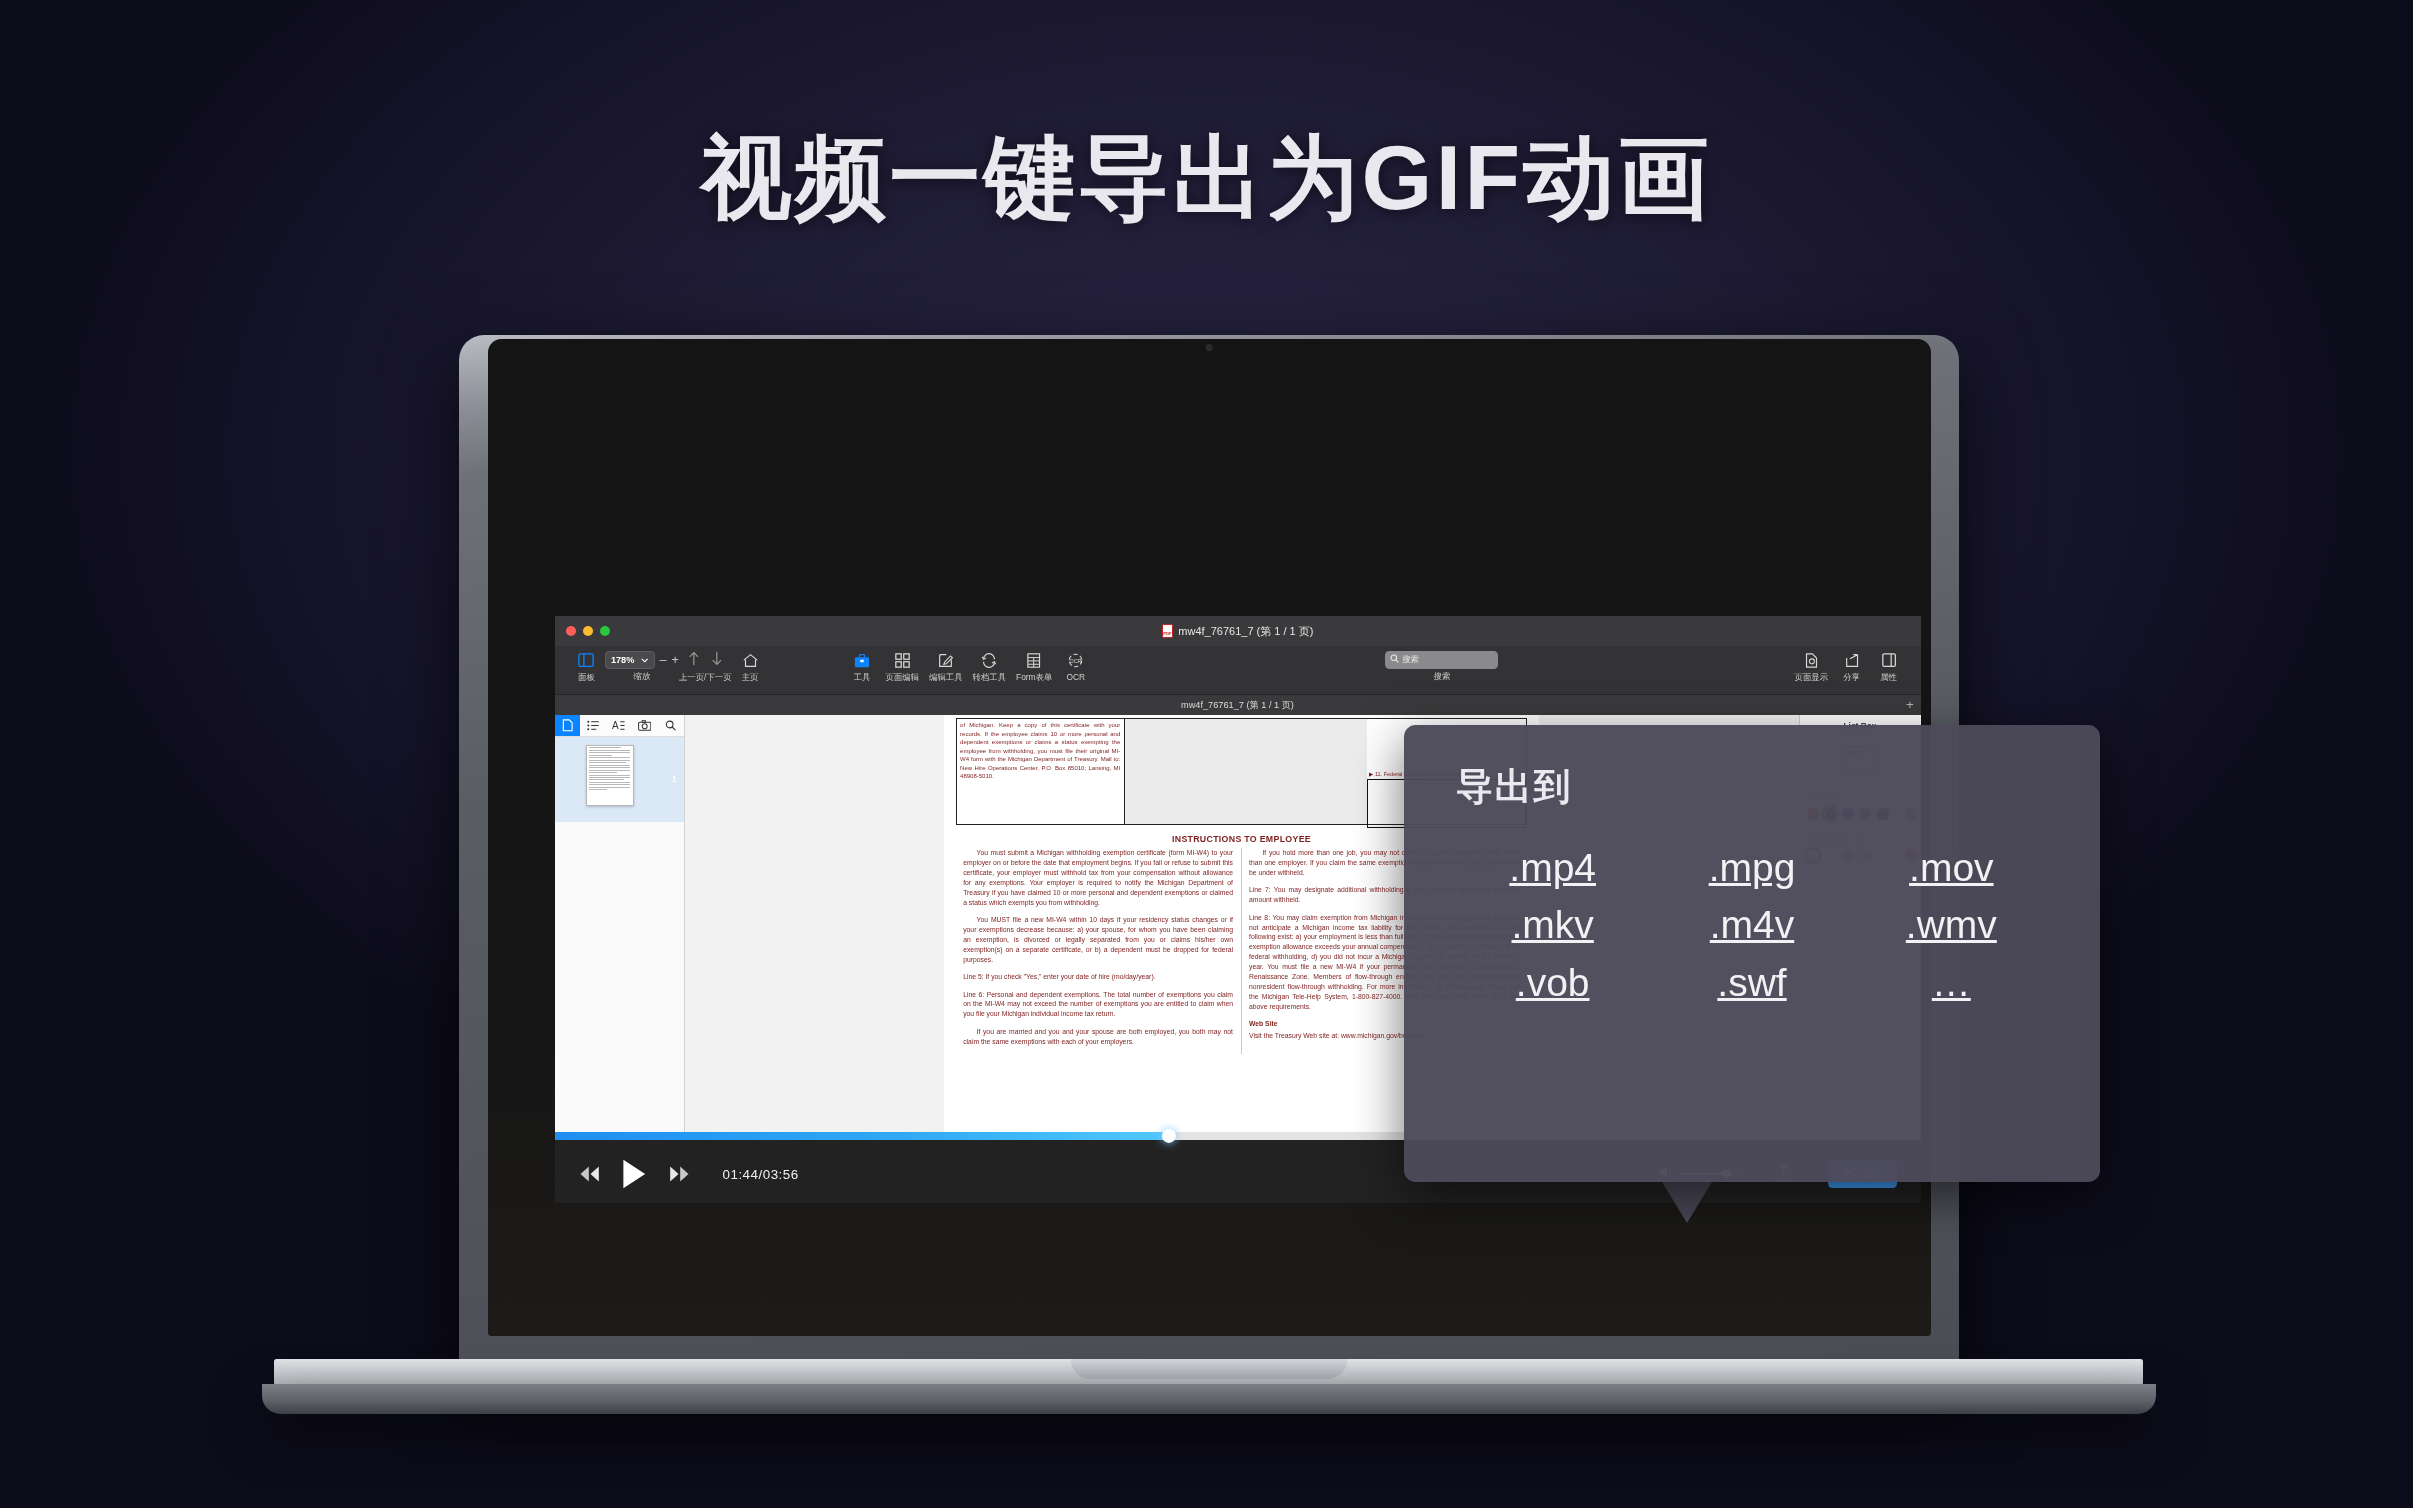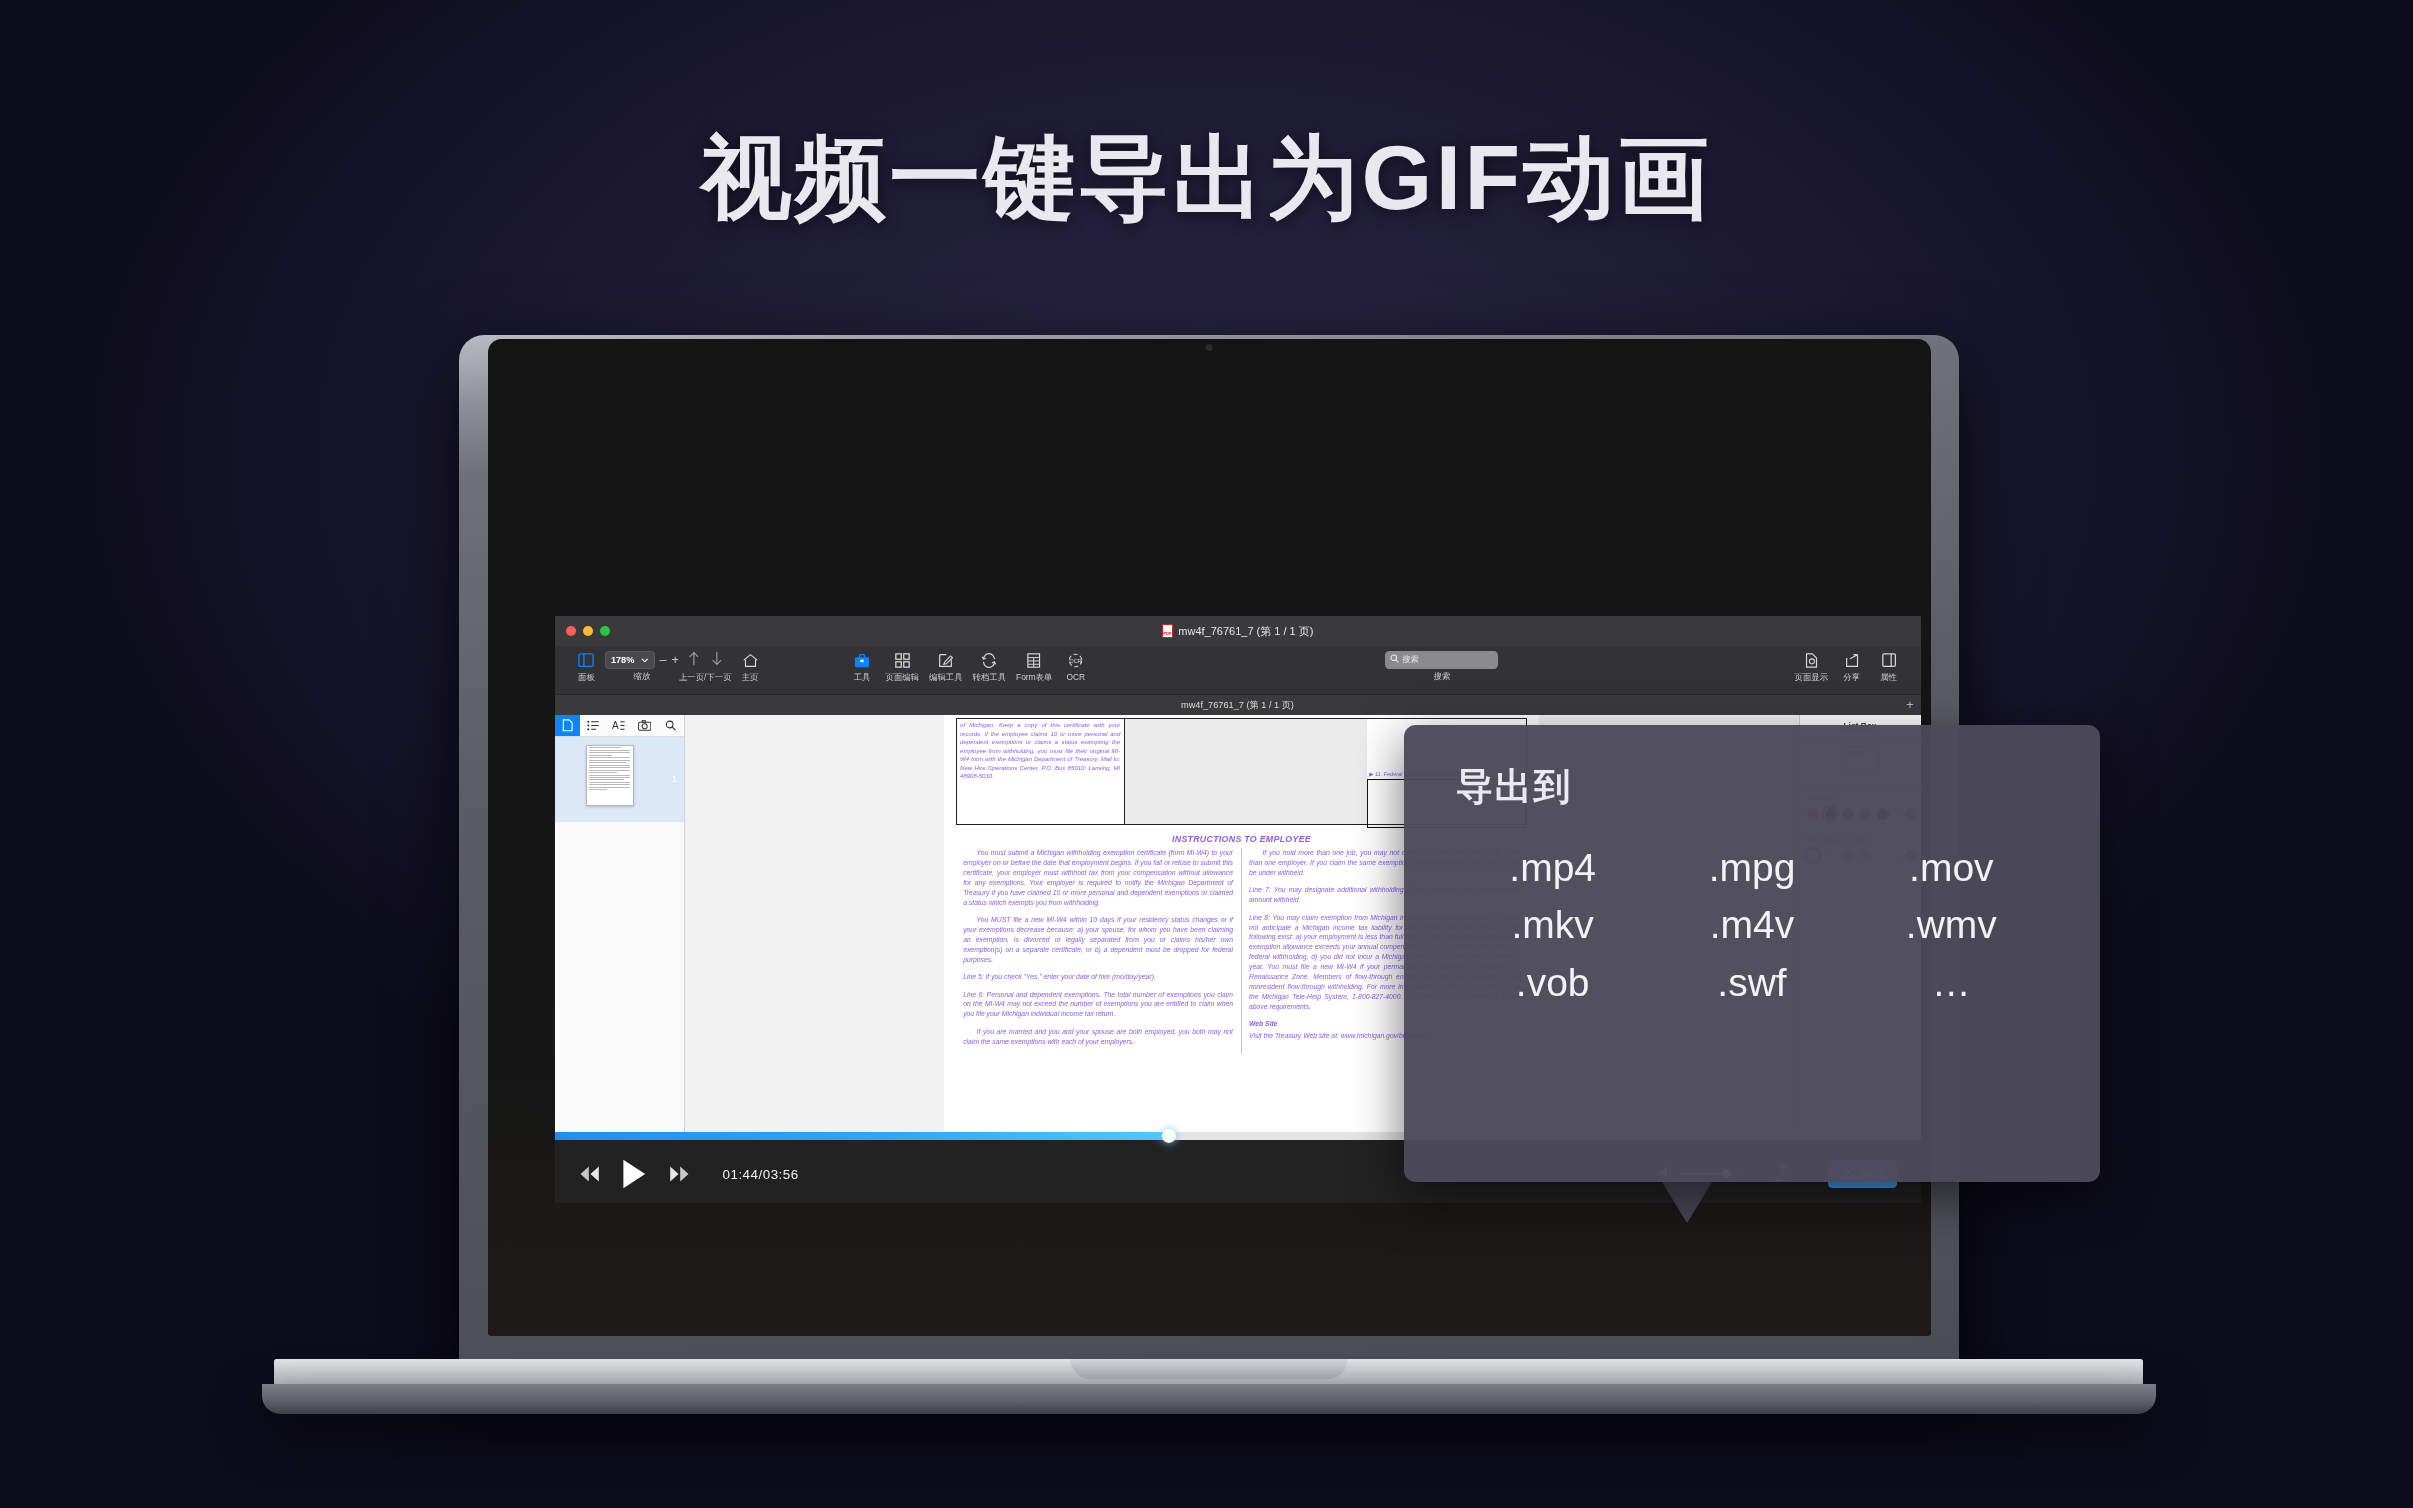--- a/index.html
+++ b/index.html
@@ -125,21 +125,21 @@
     position:absolute; left:31px; top:7.5px; width:48px; height:61px;
     background:#fff; border:0.8px solid #b8b8b8;
     box-shadow:0 0.8px 2.5px rgba(0,0,0,.2); overflow:hidden;
   }
   .tline { height:0.8px; background:#b9b9b9; margin:1.7px 2.5px; }
   #thumb-num { position:absolute; right:6.7px; top:37px; color:#fff; font-size:9.2px; }
   
   #pageview { flex:1; background:#f2f2f2; display:flex; justify-content:center; overflow:hidden; }
   #page {
     width:595px; background:#fff; padding:3.4px 11.7px 0 11.7px;
-    font-family:"Liberation Sans", sans-serif; color:#8b5cf6;font-style:italic;
+    font-family:"Liberation Sans", sans-serif; color:#7f1d1d;
   }
   
   #formtop { display:flex; border:0.8px solid #222; height:107px; }
   #formtop-left { width:168px; border-right:0.8px solid #222; padding:1.7px 3.4px; }
   #formtop-left p { font-size:6px; line-height:1.42; text-align:justify; }
   #formtop-mid { flex:1; background:#ececec; }
   #formtop-right { width:159px; position:relative; padding-top:52px; }
   #fein-label { font-size:5.5px; display:flex; align-items:center; gap:1.7px; padding-left:1.7px;}
   #fein-box { margin-top:1.7px; height:49px; border:1.3px solid #111; }
   #instr-head { text-align:center; font-size:8.8px; font-weight:bold; margin:8.4px 0 4.2px 0; letter-spacing:0.3px;}
@@ -195,21 +195,21 @@
   #popup-arrow {
     position:absolute; left:1659px; top:1177px;
     width:0;height:0;border-left:28.5px solid transparent;border-right:28.5px solid transparent;
     border-top:46px solid rgba(76,73,89,.97);
   }
   #popup-title { color:#e9e9ef; font-size:37px; font-weight:bold; padding:37px 0 0 52px; letter-spacing:1.7px;}
   #fmt-grid {
     display:grid; grid-template-columns:repeat(3,1fr); row-gap:5px;
     padding:30px 49px 0 49px;
   }
-  .fmt { color:#f2f2f5; font-size:39px; text-align:center; line-height:1.34; }
+  .fmt { color:#f2f2f5; font-size:39px; text-align:center; line-height:1.34;text-decoration:underline; }
 </style>
 </head>
 <body>
 
 <div id="headline">视频一键导出为GIF动画</div>
 
 <div id="laptop">
   <div id="lid">
     <div id="lid-inner">
       <div id="notch"></div>

